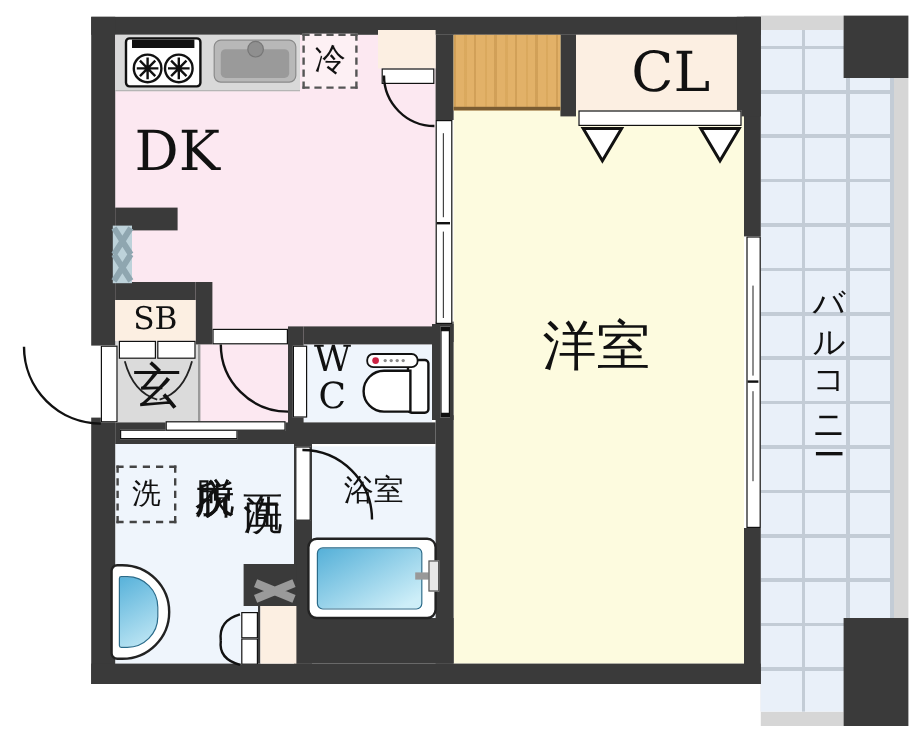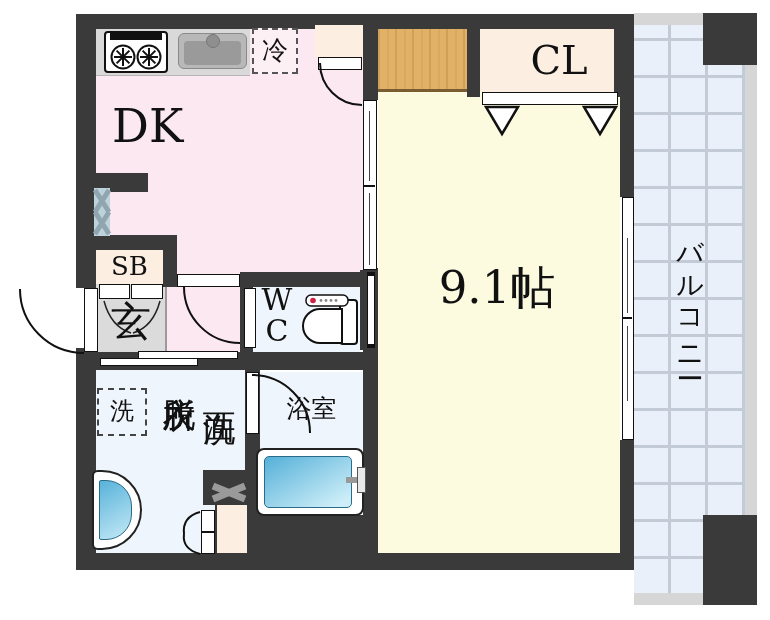--- a/index.html
+++ b/index.html
@@ -63,21 +63,21 @@
   <div class="abs" style="left:110px;top:33px;width:52px;height:7px;background:#111;"></div>
   <div class="abs" style="left:178px;top:33px;width:69px;height:36px;background:#b8b8b8;border:1px solid #8a8a8a;border-radius:6px;box-sizing:border-box;"></div>
   <div class="abs" style="left:184px;top:41px;width:57px;height:24px;background:#9a9a9a;border-radius:4px;"></div>
   <div class="abs" style="left:206px;top:34px;width:14px;height:14px;background:#8f8f8f;border:1px solid #777;border-radius:50%;box-sizing:border-box;"></div>
   <div class="abs" style="left:252px;top:28px;width:46px;height:46px;background:#fdf0f4;border:2px dashed #555;box-sizing:border-box;"></div>
   <div class="label" style="left:252px;top:28px;width:46px;height:46px;line-height:44px;text-align:center;font-size:26px;">冷</div>
 
   <div class="cream" style="left:315px;top:25px;width:48px;height:32px;"></div>
   <div class="whitebar" style="left:318px;top:57px;width:44px;height:13px;"></div>
   <div class="cream" style="left:480px;top:29px;width:134px;height:63px;"></div>
-  <div class="label" style="left:480px;top:29px;width:158px;height:63px;line-height:63px;text-align:center;font-size:40px;">CL</div>
+  <div class="label" style="left:480px;top:29px;width:158px;height:63px;line-height:63px;text-align:center;font-size:46px;">CL</div>
   <div class="whitebar" style="left:482px;top:92px;width:136px;height:13px;"></div>
   <div class="abs" style="left:378px;top:29px;width:89px;height:63px;background:#e2b168;background-image:repeating-linear-gradient(90deg,rgba(160,110,40,0.25) 0 2px,transparent 2px 9px,rgba(200,150,70,0.3) 9px 11px,transparent 11px 17px);border-bottom:3px solid #7a5c32;box-sizing:border-box;"></div>
   <div class="cream" style="left:96px;top:250px;width:67px;height:34px;"></div>
   <div class="label" style="left:96px;top:250px;width:67px;height:34px;line-height:32px;text-align:center;font-size:26px;">SB</div>
   <div class="cream" style="left:217px;top:505px;width:30px;height:48px;"></div>
 
   <div class="whitebar" style="left:84px;top:288px;width:14px;height:64px;"></div>
   <div class="whitebar" style="left:99px;top:284px;width:31px;height:15px;"></div>
   <div class="whitebar" style="left:131px;top:284px;width:32px;height:15px;"></div>
   <div class="whitebar" style="left:177px;top:274px;width:63px;height:13px;"></div>
@@ -145,21 +145,21 @@
       <circle cx="326" cy="300.5" r="1.4" fill="#888"></circle>
       <circle cx="331" cy="300.5" r="1.4" fill="#888"></circle>
       <circle cx="336" cy="300.5" r="1.4" fill="#888"></circle>
     </g>
   </svg>
 
   <div class="label" style="left:112px;top:94px;width:250px;text-align:left;font-size:46px;line-height:1.42;">
     <div>DK</div>
   </div>
   <div class="label" style="left:380px;top:256px;width:234px;text-align:center;font-size:45px;line-height:1.42;">
-    <div>9.1帖</div>
+    <div>洋室</div>
   </div>
   <div class="label" style="left:100px;top:294px;width:62px;text-align:center;font-size:40px;">玄</div>
   <div class="label" style="left:259px;top:284px;width:36px;text-align:center;font-size:30px;line-height:31px;">
     <div>W</div>
     <div>C</div>
   </div>
   <div class="label vtext" style="left:156px;top:372px;height:118px;font-size:33px;">脱衣所</div>
   <div class="label vtext" style="left:196px;top:386px;height:82px;font-size:33px;">洗面</div>
   <div class="label" style="left:260px;top:392px;width:103px;text-align:center;font-size:25px;">浴室</div>
 

